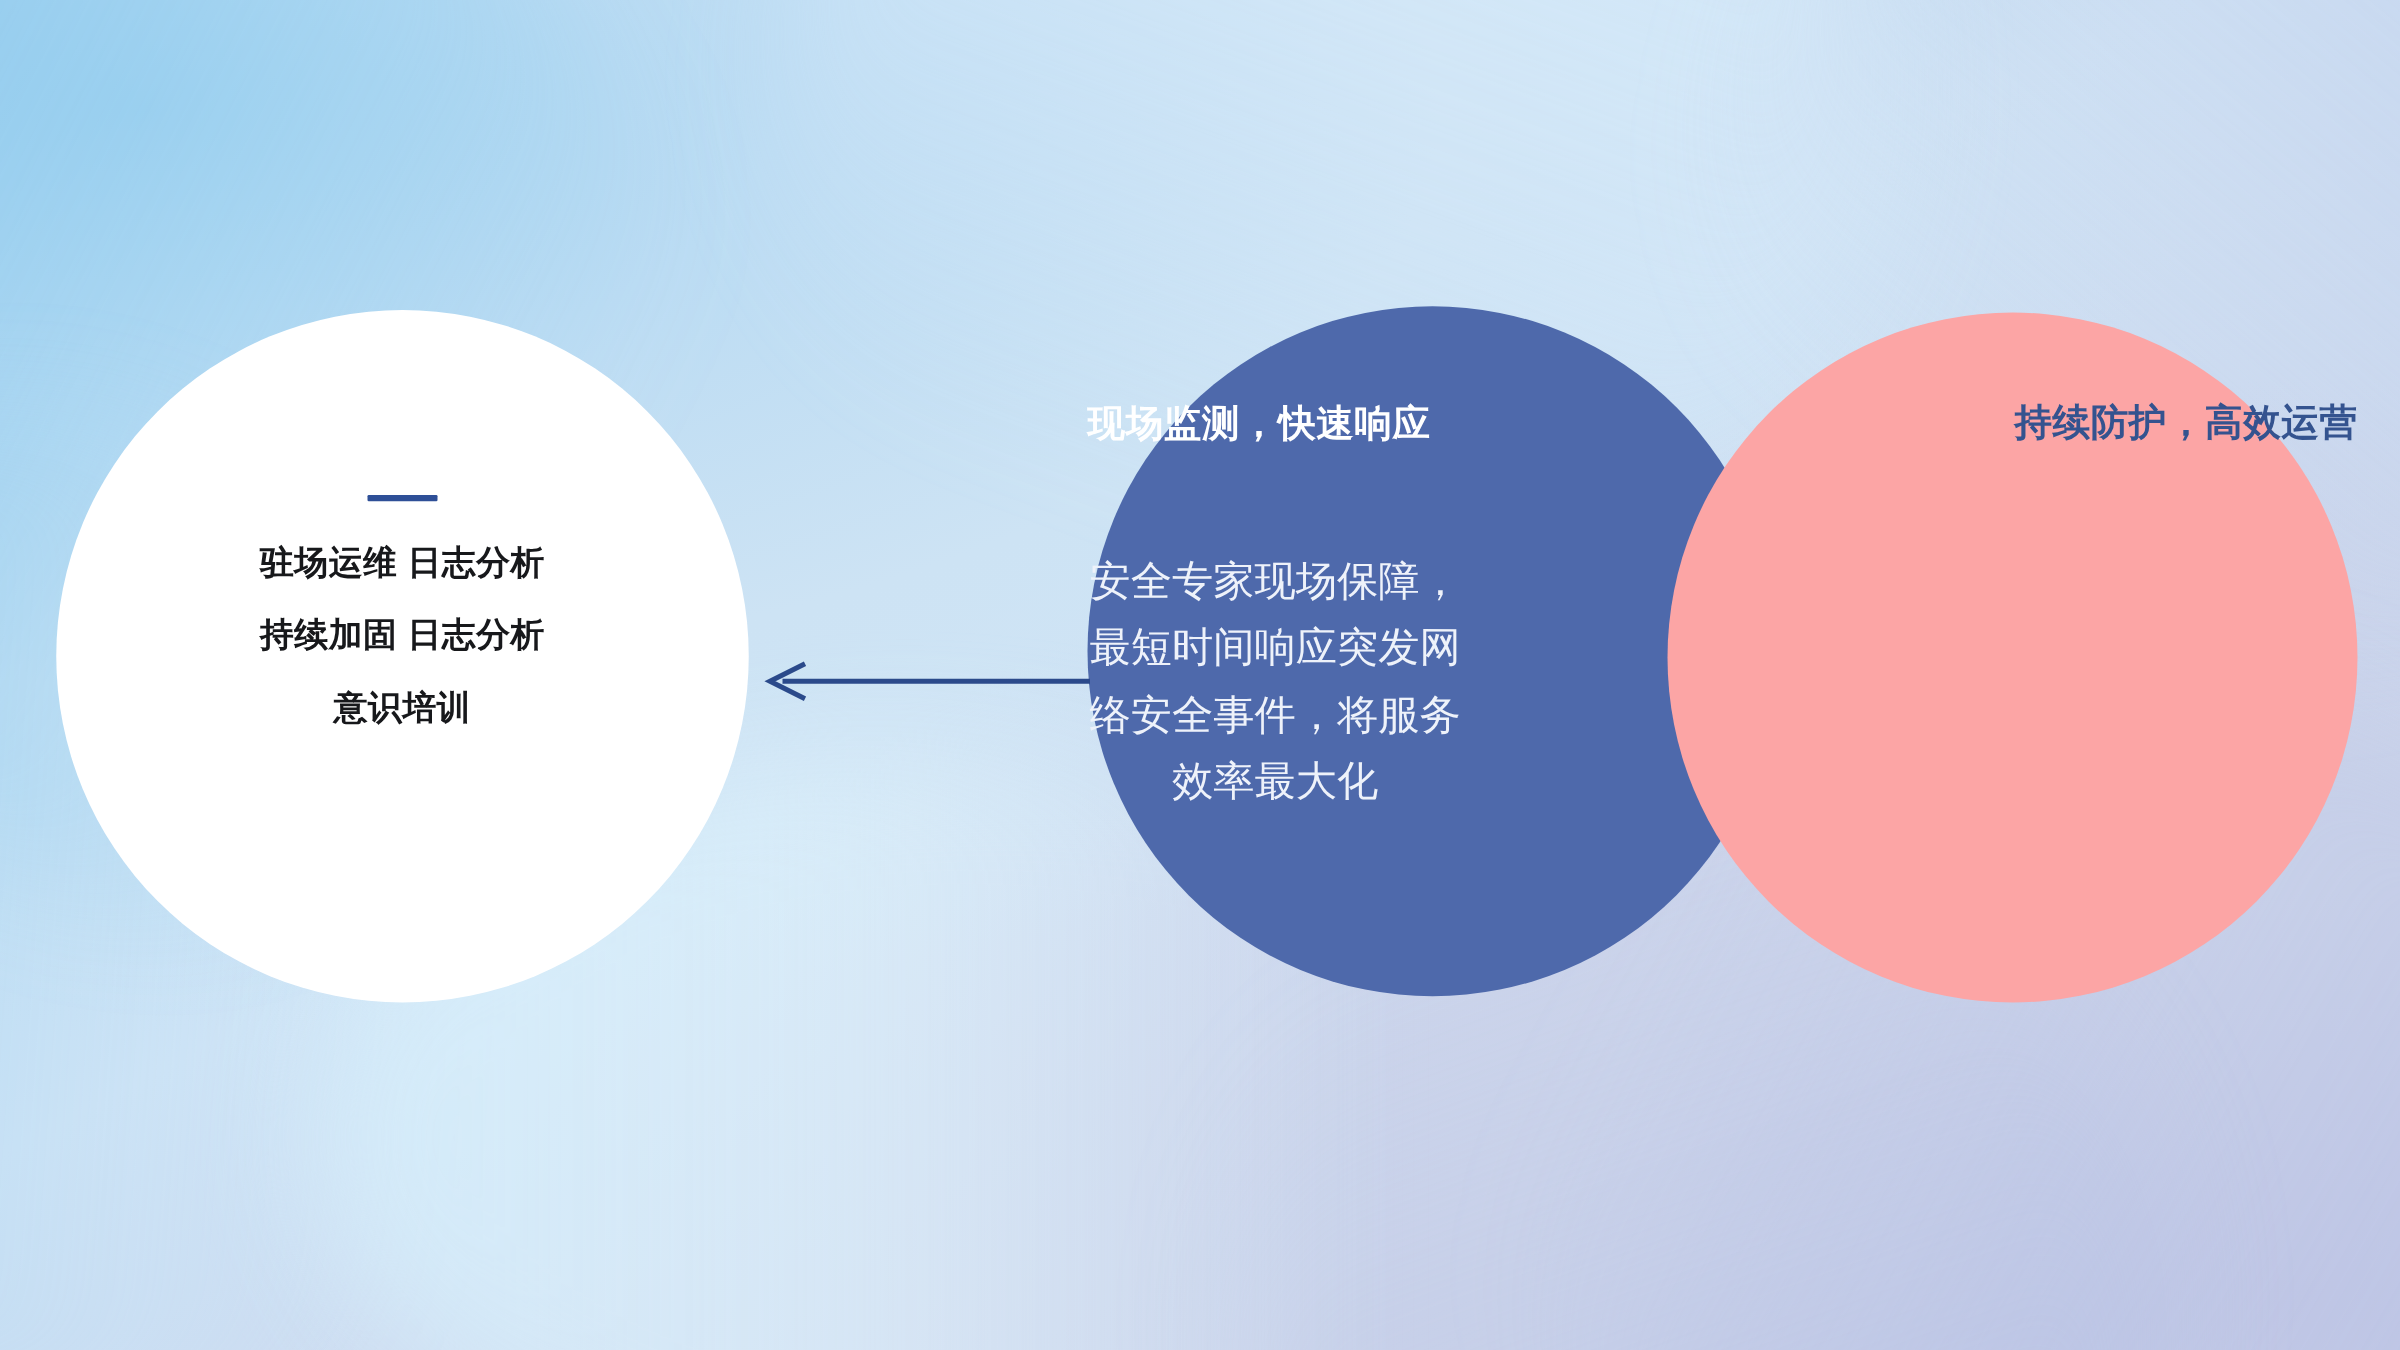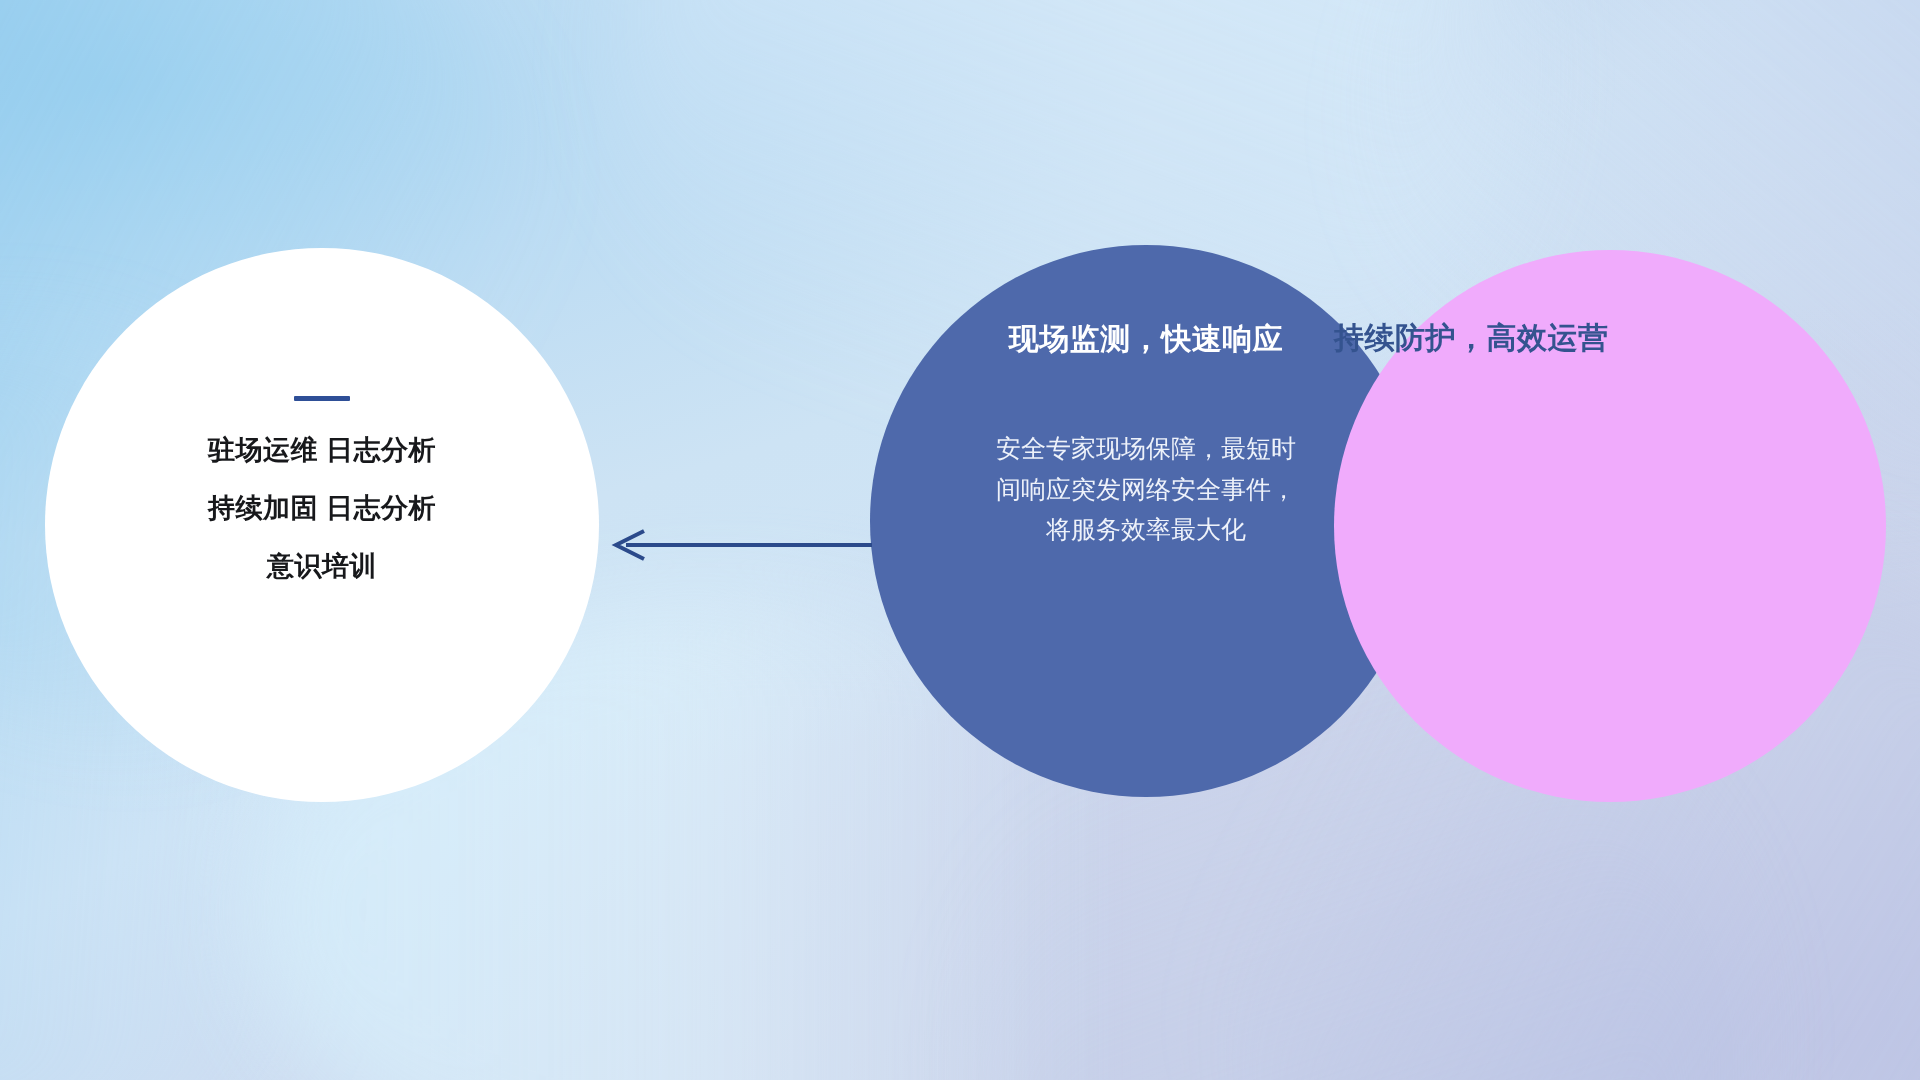--- a/index.html
+++ b/index.html
@@ -62,38 +62,38 @@
     text-align:center; color:#17181b;
     font-size:27px; font-weight:bold; letter-spacing:.5px;
   }
   .left-lines .ln { line-height:1.0; margin-bottom:31px; white-space:nowrap; }
   .left-lines .ln:last-child { margin-bottom:0; }
 
   #circle-mid {
     left:870px; top:245px; width:552px; height:552px;
     background:#4e69ab;
     z-index:4;
-    display:flex; flex-direction:column; align-items:center;
+    display:flex; flex-direction:column; gap:28px;
   }
   #circle-mid .c-title {
     margin-top:74px;
     color:#ffffff; font-size:30px; font-weight:bold;
     letter-spacing:.5px; white-space:nowrap;
   }
   #circle-mid .c-body {
-    margin-top:68px; width:300px;
-    color:#eef2fa; font-size:25px; line-height:1.62;
+    margin-top:50px; width:300px;
+    color:#eef2fa; font-size:33px; line-height:1.62;
     text-align:center;
   }
 
   #circle-right {
     left:1334px; top:250px; width:552px; height:552px;
-    background:#f0abfc;
+    background:#fca5a5;
     z-index:5;
-    display:flex; flex-direction:row; align-items:flex-start;
+    display:flex; flex-direction:column; align-items:flex-end;
   }
   #circle-right .c-title {
     margin-top:68px;
     color:#34538f; font-size:30px; font-weight:bold;
     letter-spacing:.5px; white-space:nowrap;
   }
   #circle-right .c-body {
     margin-top:66px; width:430px;
     color:#15171a; font-size:26px; line-height:1.58;
     text-align:center;

